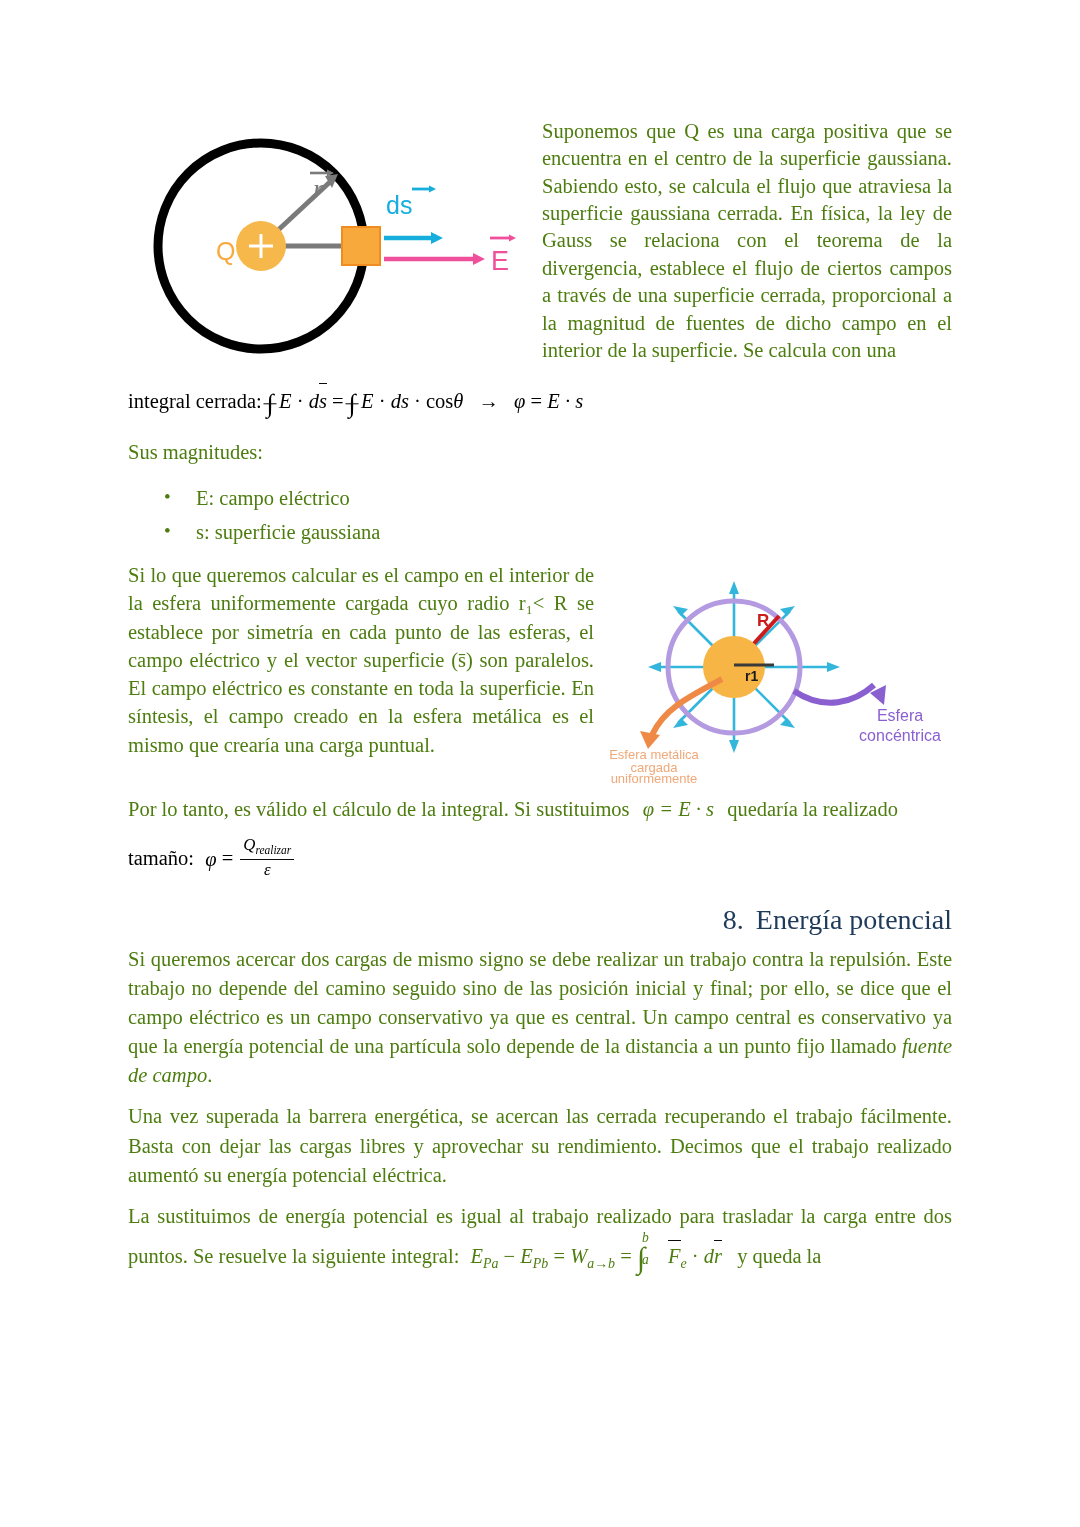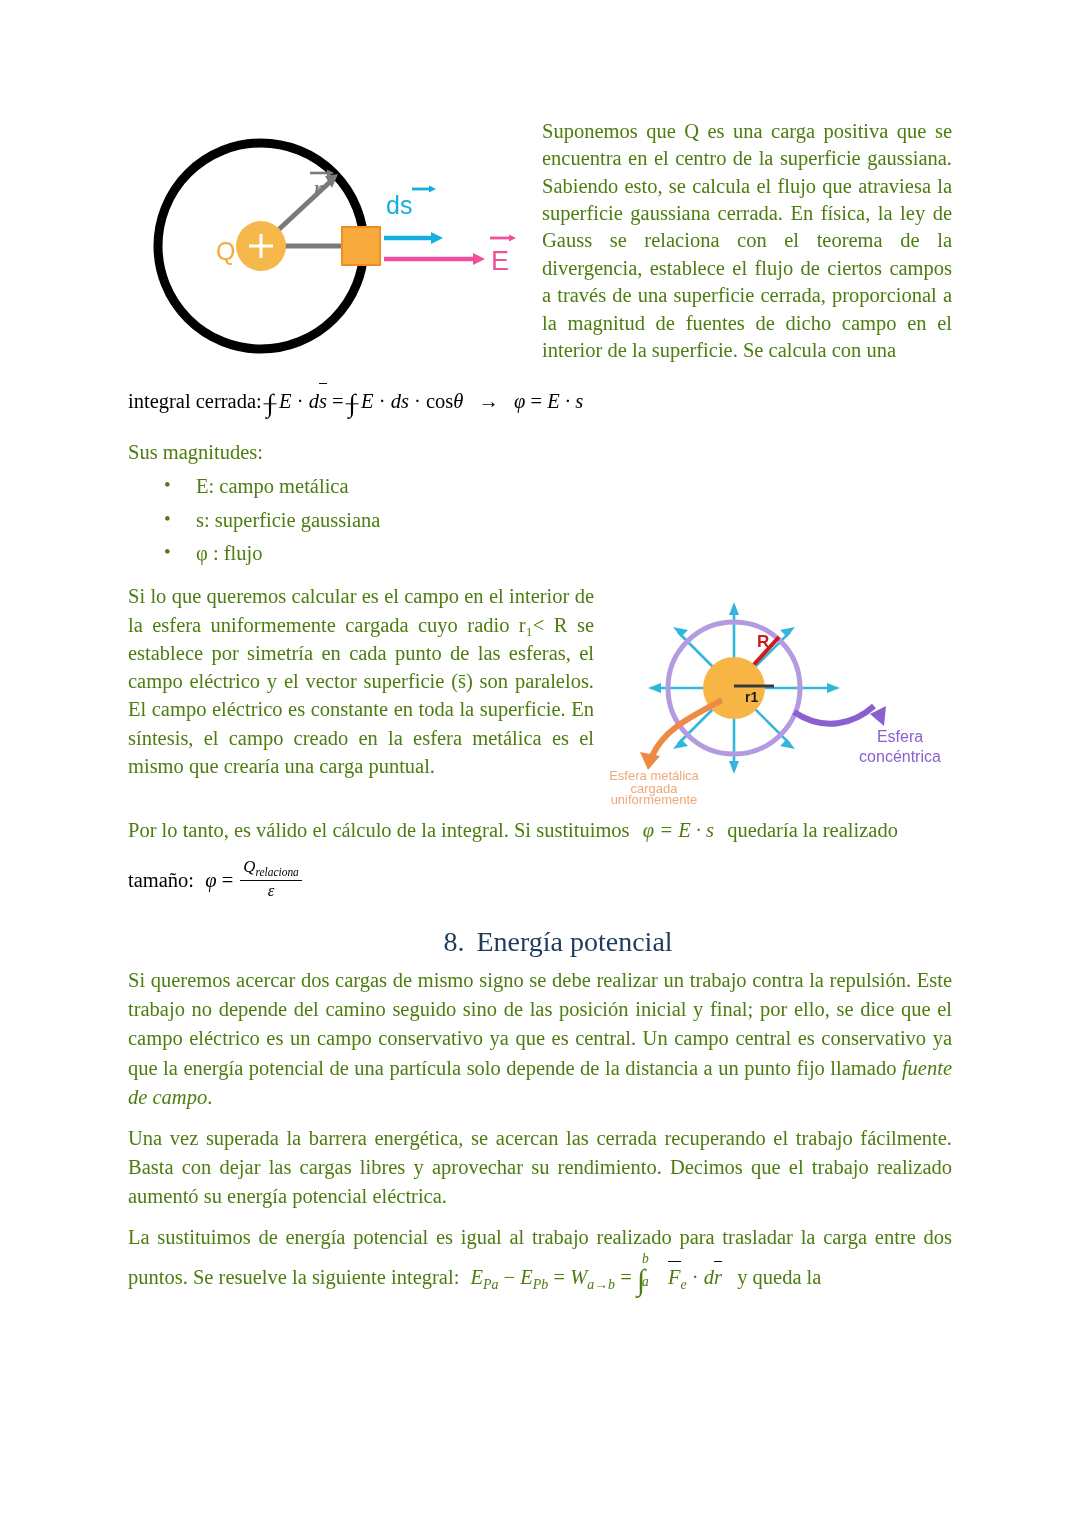--- a/index.html
+++ b/index.html
@@ -51,21 +51,21 @@
   }
   .top-text p { text-align: justify; }
 
   .formula-line {
     margin: 2px 0 16px 0;
     font-size: 20.5px;
     line-height: 1.5;
     clear: both;
   }
 
-  .sus-mag { margin-bottom: 6px; }
+  .sus-mag { margin-bottom: 18px; }
 
   ul.mags {
     list-style: none;
     margin: 0 0 14px 0;
     padding: 0;
   }
   ul.mags li {
     position: relative;
     padding-left: 68px;
     margin-bottom: 4px;
@@ -171,21 +171,21 @@
   .intlim .up { display: block; margin-bottom: 9px; }
   .intlim .lo { display: block; }
 
   h2.section {
     color: #1f3b5c;
     font-weight: normal;
     font-size: 28px;
     line-height: 1.2;
     margin: 24px 0 8px 0;
     padding-left: 36px;
-    text-align: center;
+    text-align: right;
   }
   h2.section .num { margin-right: 12px; }
 
   .bottom-paras p { margin-bottom: 13px; line-height: 1.42; }
   .bottom-paras p.tight { margin-bottom: 12px; }
 
   em.it { font-style: italic; }
 </style>
 </head>
 <body>
@@ -251,23 +251,22 @@
     <span class="mathup">cos</span><span class="math">θ</span>
     <span style="margin:0 10px">→</span>
     <span class="math">φ</span>
     <span class="mathup">=</span>
     <span class="math">E · s</span>
   </div>
 
   <p class="para sus-mag">Sus magnitudes:</p>
 
   <ul class="mags">
-    <li>E: campo metálica</li>
+    <li>E: campo eléctrico</li>
     <li>s: superficie gaussiana</li>
-    <li>φ : flujo</li>
   </ul>
 
   <div class="mid-block">
 
     <div class="fig-conc">
       <svg width="350" height="215" viewBox="0 0 350 215">
         <g stroke="#33B6DC" stroke-width="2.6">
           <line x1="132" y1="98" x2="132" y2="18"></line>
           <line x1="132" y1="98" x2="132" y2="178"></line>
           <line x1="132" y1="98" x2="52" y2="98"></line>
@@ -323,21 +322,21 @@
     <span>Por lo tanto, es válido el cálculo de la integral. Si sustituimos</span>
     <span class="math" style="margin:4px 8px">φ = E · s</span>
     <span>quedaría la realizado</span>
   </p>
 
   <div class="formula-line" style="margin-bottom:20px">
     <span>tamaño:</span>
     <span class="math" style="margin-left:6px">φ</span>
     <span class="mathup">=</span>
     <span class="frac">
-      <span class="num"><span style="font-style:italic">Q</span><sub class="sml" style="font-style:italic">relaciona</sub></span>
+      <span class="num"><span style="font-style:italic">Q</span><sub class="sml" style="font-style:italic">realizar</sub></span>
       <span class="den">ε</span>
     </span>
   </div>
 
 
   <h2 class="section">
     <span class="num">8.</span><span>Energía potencial</span>
   </h2>
 
   <div class="bottom-paras">

